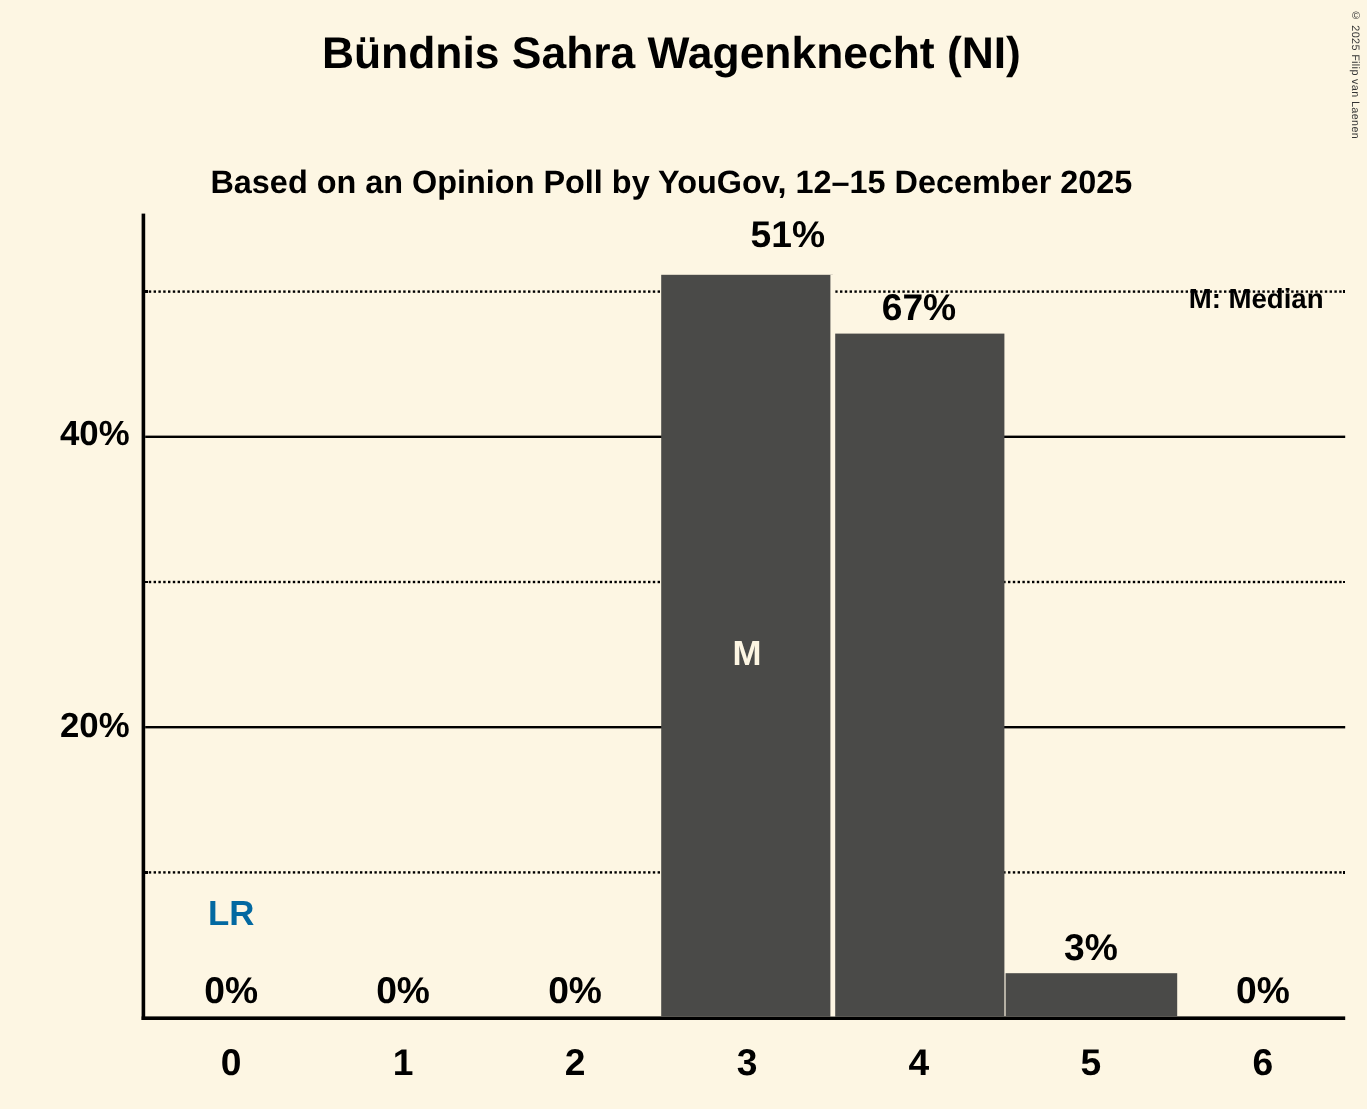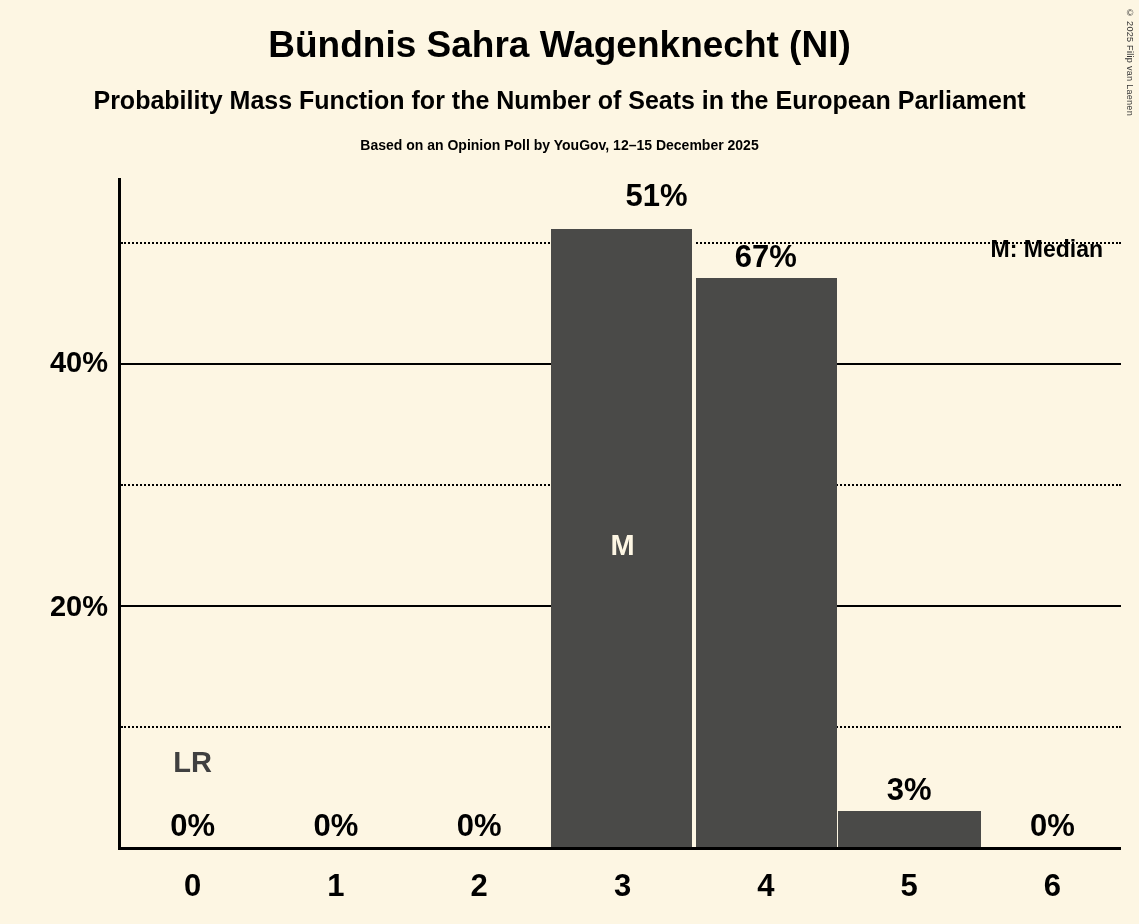--- a/index.html
+++ b/index.html
@@ -32,21 +32,21 @@
   #chart-title {
     top: 24px;
     font-size: 37px;
   }
   #chart-subtitle {
     top: 86px;
     font-size: 25px;
   }
   #chart-source {
     top: 137px;
-    font-size: 14px;
+    font-size: 27px;
   }
   #copyright {
     position: absolute;
     right: 4px;
     top: 8px;
     font-size: 9px;
     writing-mode: vertical-rl;
     text-orientation: mixed;
     color: #333;
     letter-spacing: 0.3px;
@@ -126,21 +126,21 @@
     font-size: 29px;
     font-weight: bold;
     color: #fdf6e3;
     transform: translateX(-50%);
   }
   .lr-marker {
     position: absolute;
     text-align: left;
     font-size: 29px;
     font-weight: bold;
-    color: #404040;
+    color: #0369a1;
     transform: translateX(-50%);
   }
   .xtick-label {
     position: absolute;
     text-align: center;
     font-size: 31px;
     font-weight: bold;
     transform: translateX(-50%);
   }
   .legend-entry {
@@ -150,21 +150,20 @@
     font-size: 23px;
     font-weight: bold;
   }
 </style>
 </head>
 <body>
 
 <div id="chart-root">
 
   <div class="title" id="chart-title">Bündnis Sahra Wagenknecht (NI)</div>
-  <div class="title" id="chart-subtitle">Probability Mass Function for the Number of Seats in the European Parliament</div>
   <div class="title" id="chart-source">Based on an Opinion Poll by YouGov, 12–15 December 2025</div>
   <div id="copyright">© 2025 Filip van Laenen</div>
 
   <div id="ytick-wrap">
     <div class="ytick-label" style="top:428.2px;text-align:right;">20%</div>
     <div class="ytick-label" style="top:184.4px;">40%</div>
   </div>
 
   <div id="plot">
 

